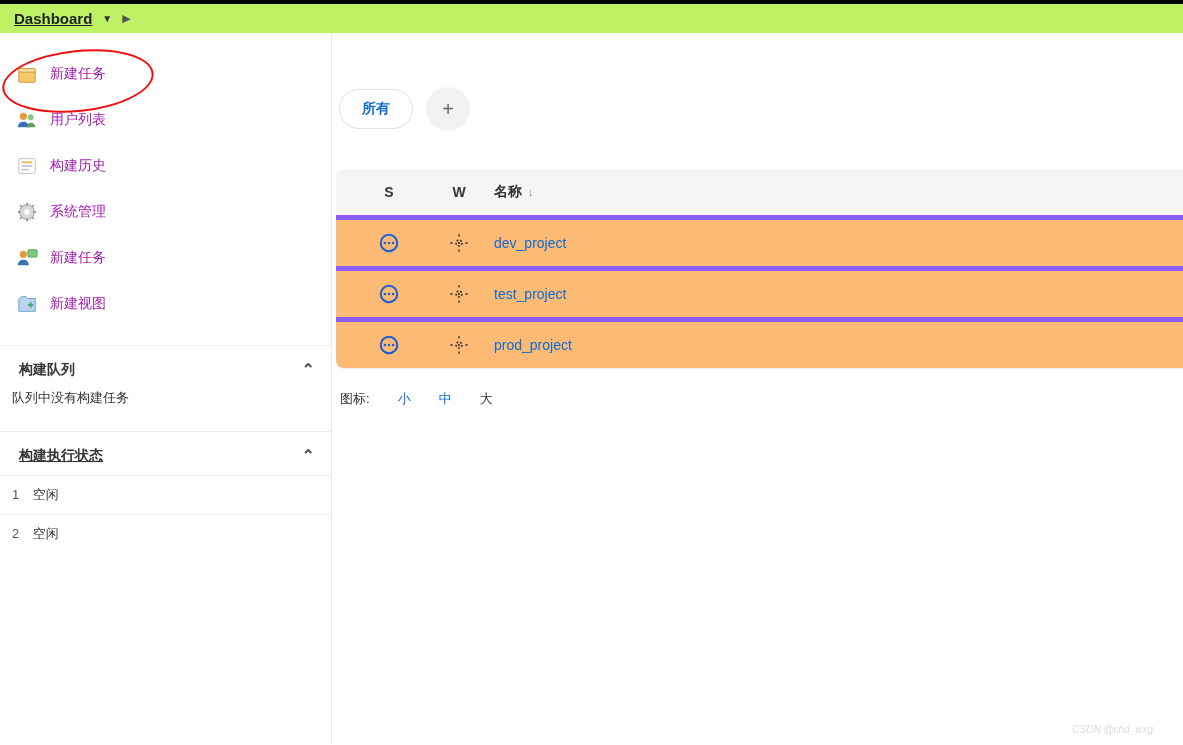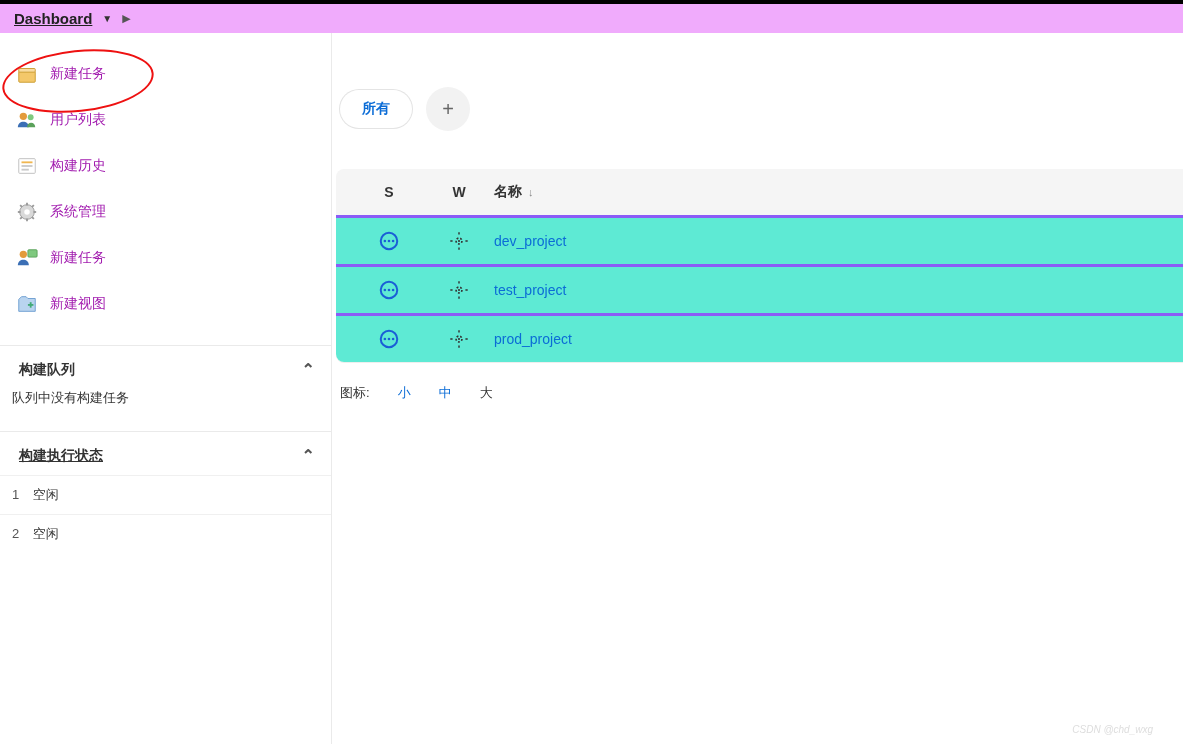--- a/index.html
+++ b/index.html
@@ -1,18 +1,18 @@
 <!DOCTYPE html>
 <html><head>
 <meta charset="utf-8">
 <style>
   * { box-sizing: border-box; margin: 0; padding: 0; }
   body { font-family: -apple-system, BlinkMacSystemFont, "Segoe UI", Arial, sans-serif; font-size: 14px; color: #333; background: #fff; width: 1183px; height: 745px; overflow: hidden; position: relative; }
   .topbar { height: 4px; background: #000; }
-  .breadcrumb-bar { background: #f0abfc; padding: 6px 14px; display: flex; align-items: center; gap: 10px; }
+  .breadcrumb-bar { background: #bef264; padding: 6px 14px; display: flex; align-items: center; gap: 10px; }
   .breadcrumb-title { font-weight: 700; font-size: 15px; text-decoration: underline; color: #222; }
   .caret { font-size: 10px; color: #333; }
   .chev { font-size: 11px; color: #555; }
   .layout { display: flex; height: calc(745px - 4px - 30px); }
   .sidebar { width: 332px; border-right: 1px solid #eaeaea; padding-top: 18px; }
   .side-link { display: flex; align-items: center; gap: 12px; padding: 12px 16px; cursor: pointer; color: #a21caf; }
   .side-icon { width: 22px; height: 22px; display: flex; align-items: center; justify-content: center; }
   .section-head { display: flex; align-items: center; justify-content: space-between; padding: 14px 16px 10px 19px; font-weight: 700; border-top: 1px solid #eaeaea; cursor: pointer; }
   .section-head.underlined span:first-child { text-decoration: underline; }
   .section-body { padding: 0 12px 14px 12px; color: #333; font-size: 13px; }
@@ -21,21 +21,21 @@
   .main { flex: 1; padding: 54px 0 0 4px; position: relative; }
   .tabs { display: flex; align-items: center; gap: 0; margin-bottom: 38px; margin-left: 4px; }
   .tab { padding: 10px 22px; border-radius: 24px; font-size: 14px; }
   .tab.active { background: #fff; color: #0b6cd6; font-weight: 600; box-shadow: 0 0 0 1px #e4e4e4; }
   .tab.add { width: 44px; height: 44px; border-radius: 50%; background: #f2f2f2; color: #666; display: flex; align-items: center; justify-content: center; margin-left: 14px; font-size: 20px; }
   .table { border-radius: 8px 0 0 8px; overflow: hidden; box-shadow: 0 1px 0 #eee; }
   .thead, .trow { display: grid; grid-template-columns: 70px 70px 1fr; align-items: center; }
   .thead { background: #f5f5f5; padding: 14px 18px; font-weight: 600; color: #333; }
   .thead .cell { display: flex; align-items: center; gap: 6px; }
   .sort-arrow { color: #888; font-size: 11px; }
-  .trow { padding: 12px 18px; background: #5eead4; border-top: 3px solid #8b5cf6; }
+  .trow { padding: 12px 18px; background: #fdba74; border-top: 5px solid #8b5cf6; }
   .trow:first-of-type { border-top: none; }
   .trow .name { color: #0b6cd6; }
   .S-icon { width: 22px; height: 22px; }
   .W-icon { width: 22px; height: 22px; }
   .legend { margin-top: 22px; font-size: 13px; display: flex; align-items: center; gap: 28px; padding-left: 4px; }
   .legend .lbl { color: #333; }
   .legend a { color: #0b6cd6; text-decoration: none; cursor: pointer; }
   .legend .cur { color: #333; font-weight: 500; }
   .watermark { position: absolute; right: 30px; bottom: 10px; color: #ddd; font-size: 10px; font-style: italic; pointer-events: none; }
   .ann-circle { position: absolute; left: 2px; top: 50px; width: 152px; height: 62px; border: 2px solid #e11; border-radius: 50%; transform: rotate(-6deg); pointer-events: none; }

